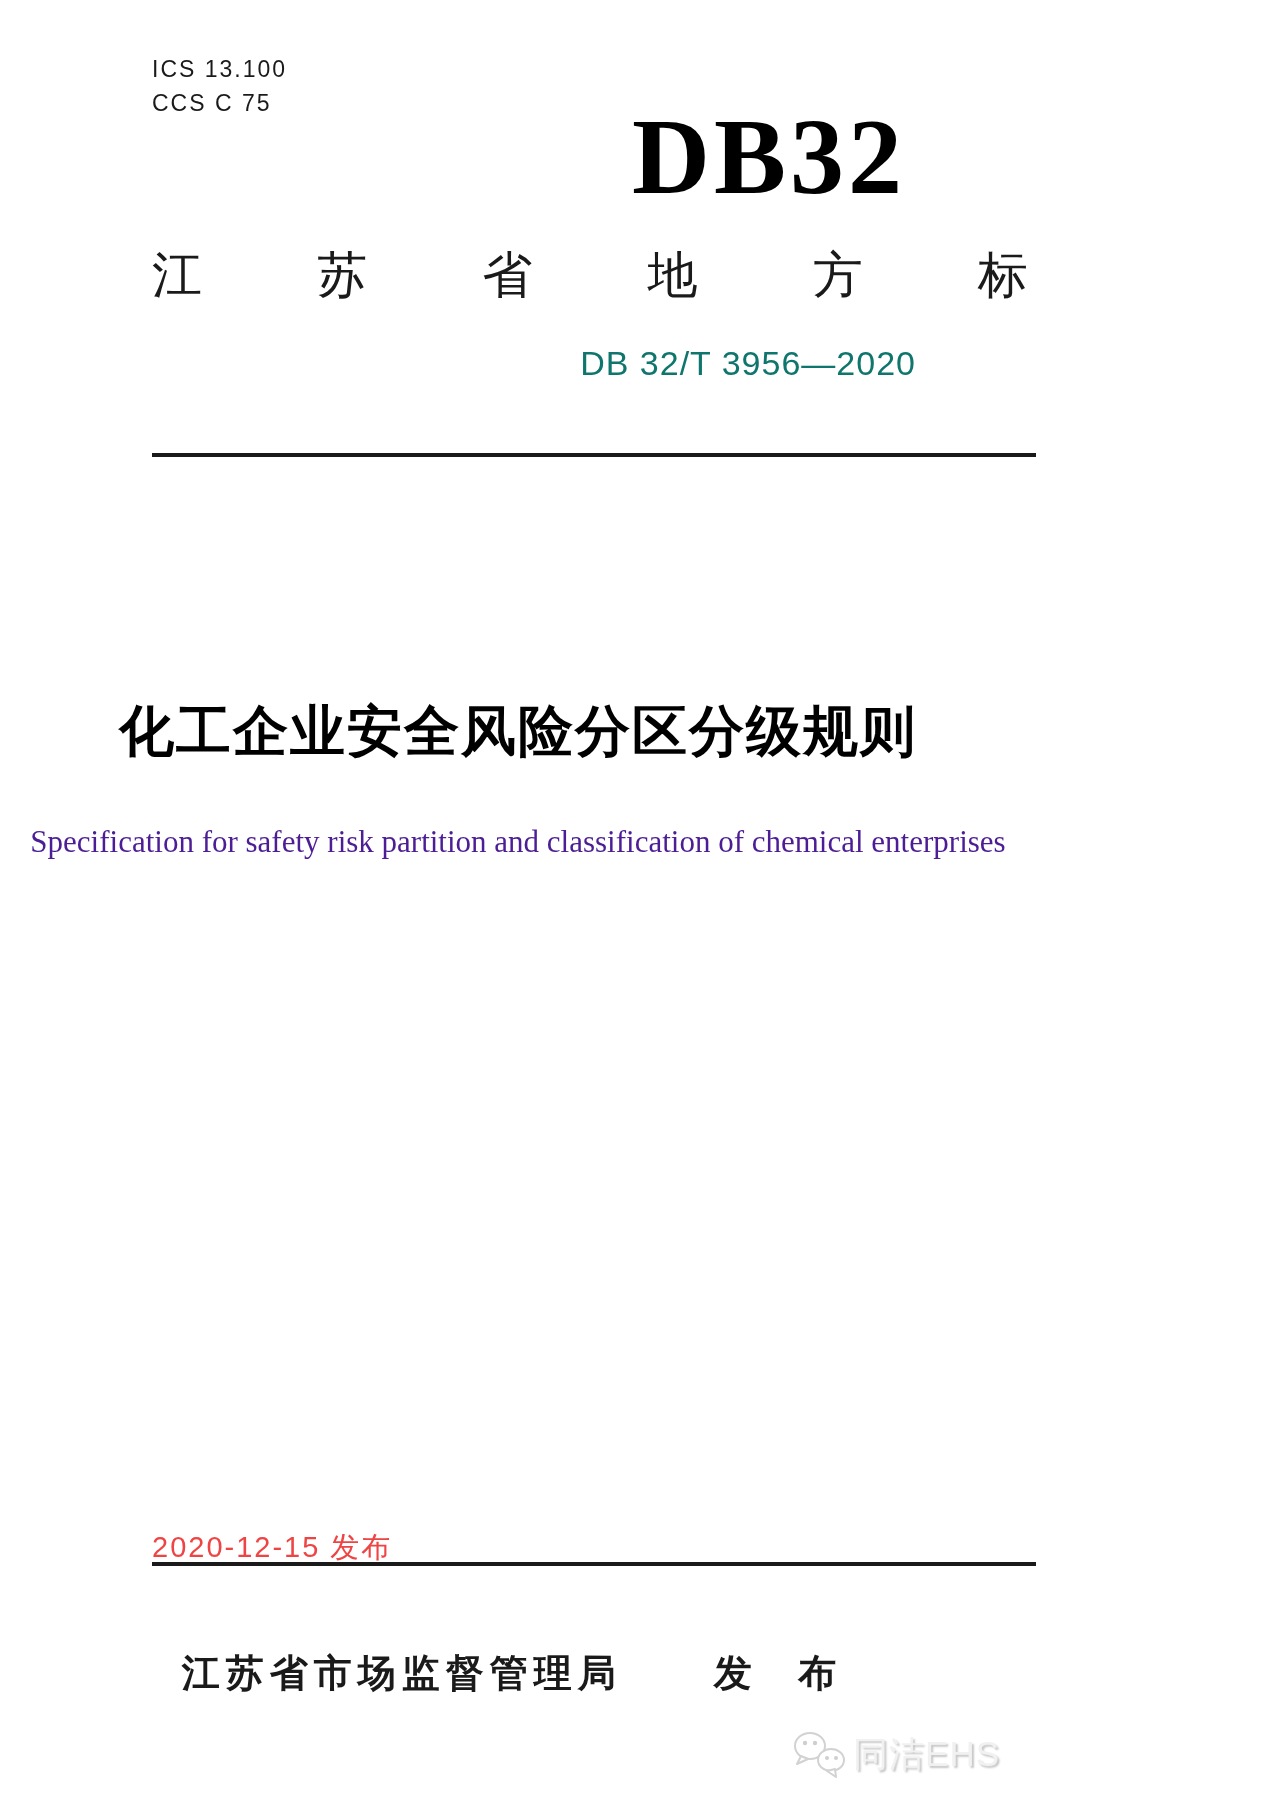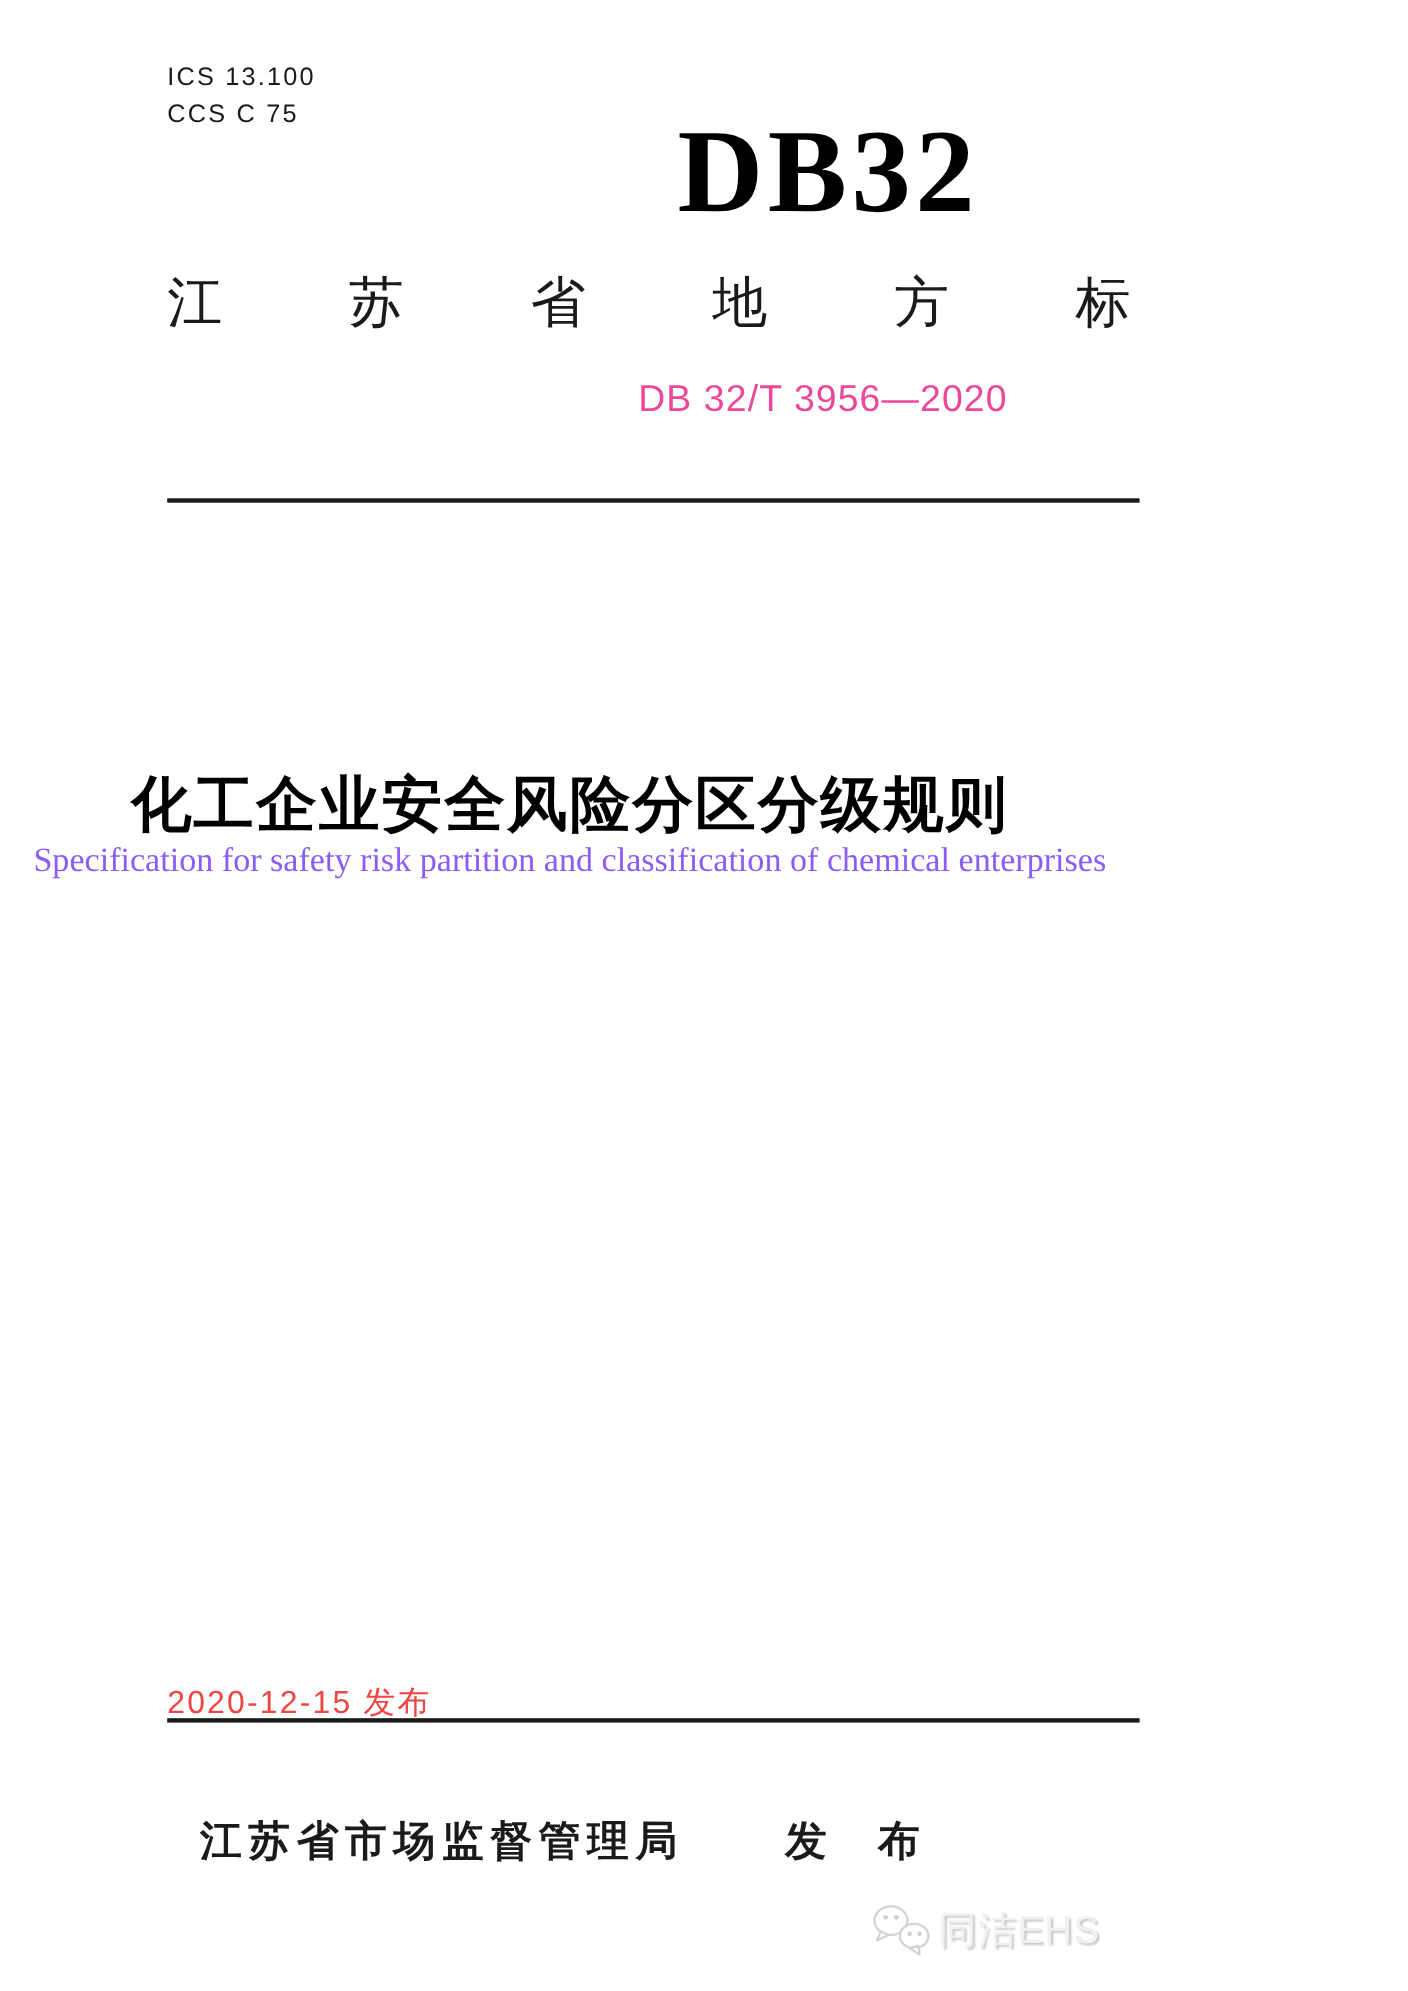--- a/index.html
+++ b/index.html
@@ -4,37 +4,37 @@
 <style>
   html,body{margin:0;padding:0;background:#ffffff;}
   .page{
     position:relative;width:1036px;height:1810px;background:#ffffff;
     font-family:"Liberation Sans",sans-serif;color:#111;overflow:hidden;
   }
   .abs{position:absolute;}
   
   .codes{left:152px;top:52px;font-size:23px;line-height:34px;letter-spacing:2px;color:#1a1a1a;}
   
-  .logo{right:146px;top:103px;font-family:"Liberation Serif",serif;font-weight:bold;
+  .logo{right:130px;top:103px;font-family:"Liberation Serif",serif;font-weight:bold;
         font-size:108px;line-height:1;letter-spacing:4px;color:#000;}
   
   .std-type{left:152px;top:250px;width:1041px;display:flex;justify-content:space-between;
             font-size:50px;line-height:1;color:#1a1a1a;}
   .std-type span{display:block;}
   
-  .std-code{right:120px;top:344px;font-size:34px;letter-spacing:1px;color:#ec4899;}
+  .std-code{right:120px;top:344px;font-size:34px;letter-spacing:1px;color:#0f766e;}
   
   .rule{height:4px;background:#1a1a1a;}
   .rule-top{left:152px;top:453px;width:1036px;}
   .rule-bottom{left:152px;top:1562px;width:1036px;}
   
   .title-cn{left:0;top:695px;width:100%;text-align:center;font-size:55px;font-weight:bold;
             letter-spacing:2px;color:#000;}
-  .title-en{left:0;top:764px;width:100%;text-align:center;font-size:31px;
-            font-family:"Liberation Serif",serif;color:#8b5cf6;}
+  .title-en{left:0;top:824px;width:100%;text-align:center;font-size:31px;
+            font-family:"Liberation Serif",serif;color:#4c1d95;}
   
   .dates{left:152px;top:1528px;width:1008px;display:flex;justify-content:space-between;
          font-size:29px;letter-spacing:2px;color:#ef4444;}
   .dates .lbl{margin-left:10px;}
   
   .publisher{left:0;top:1648px;width:100%;display:flex;justify-content:center;
              align-items:baseline;font-size:38px;font-weight:600;color:#1a1a1a;}
   .pub-name{letter-spacing:6px;}
   .pub-action{margin-left:92px;letter-spacing:18px;}
   

